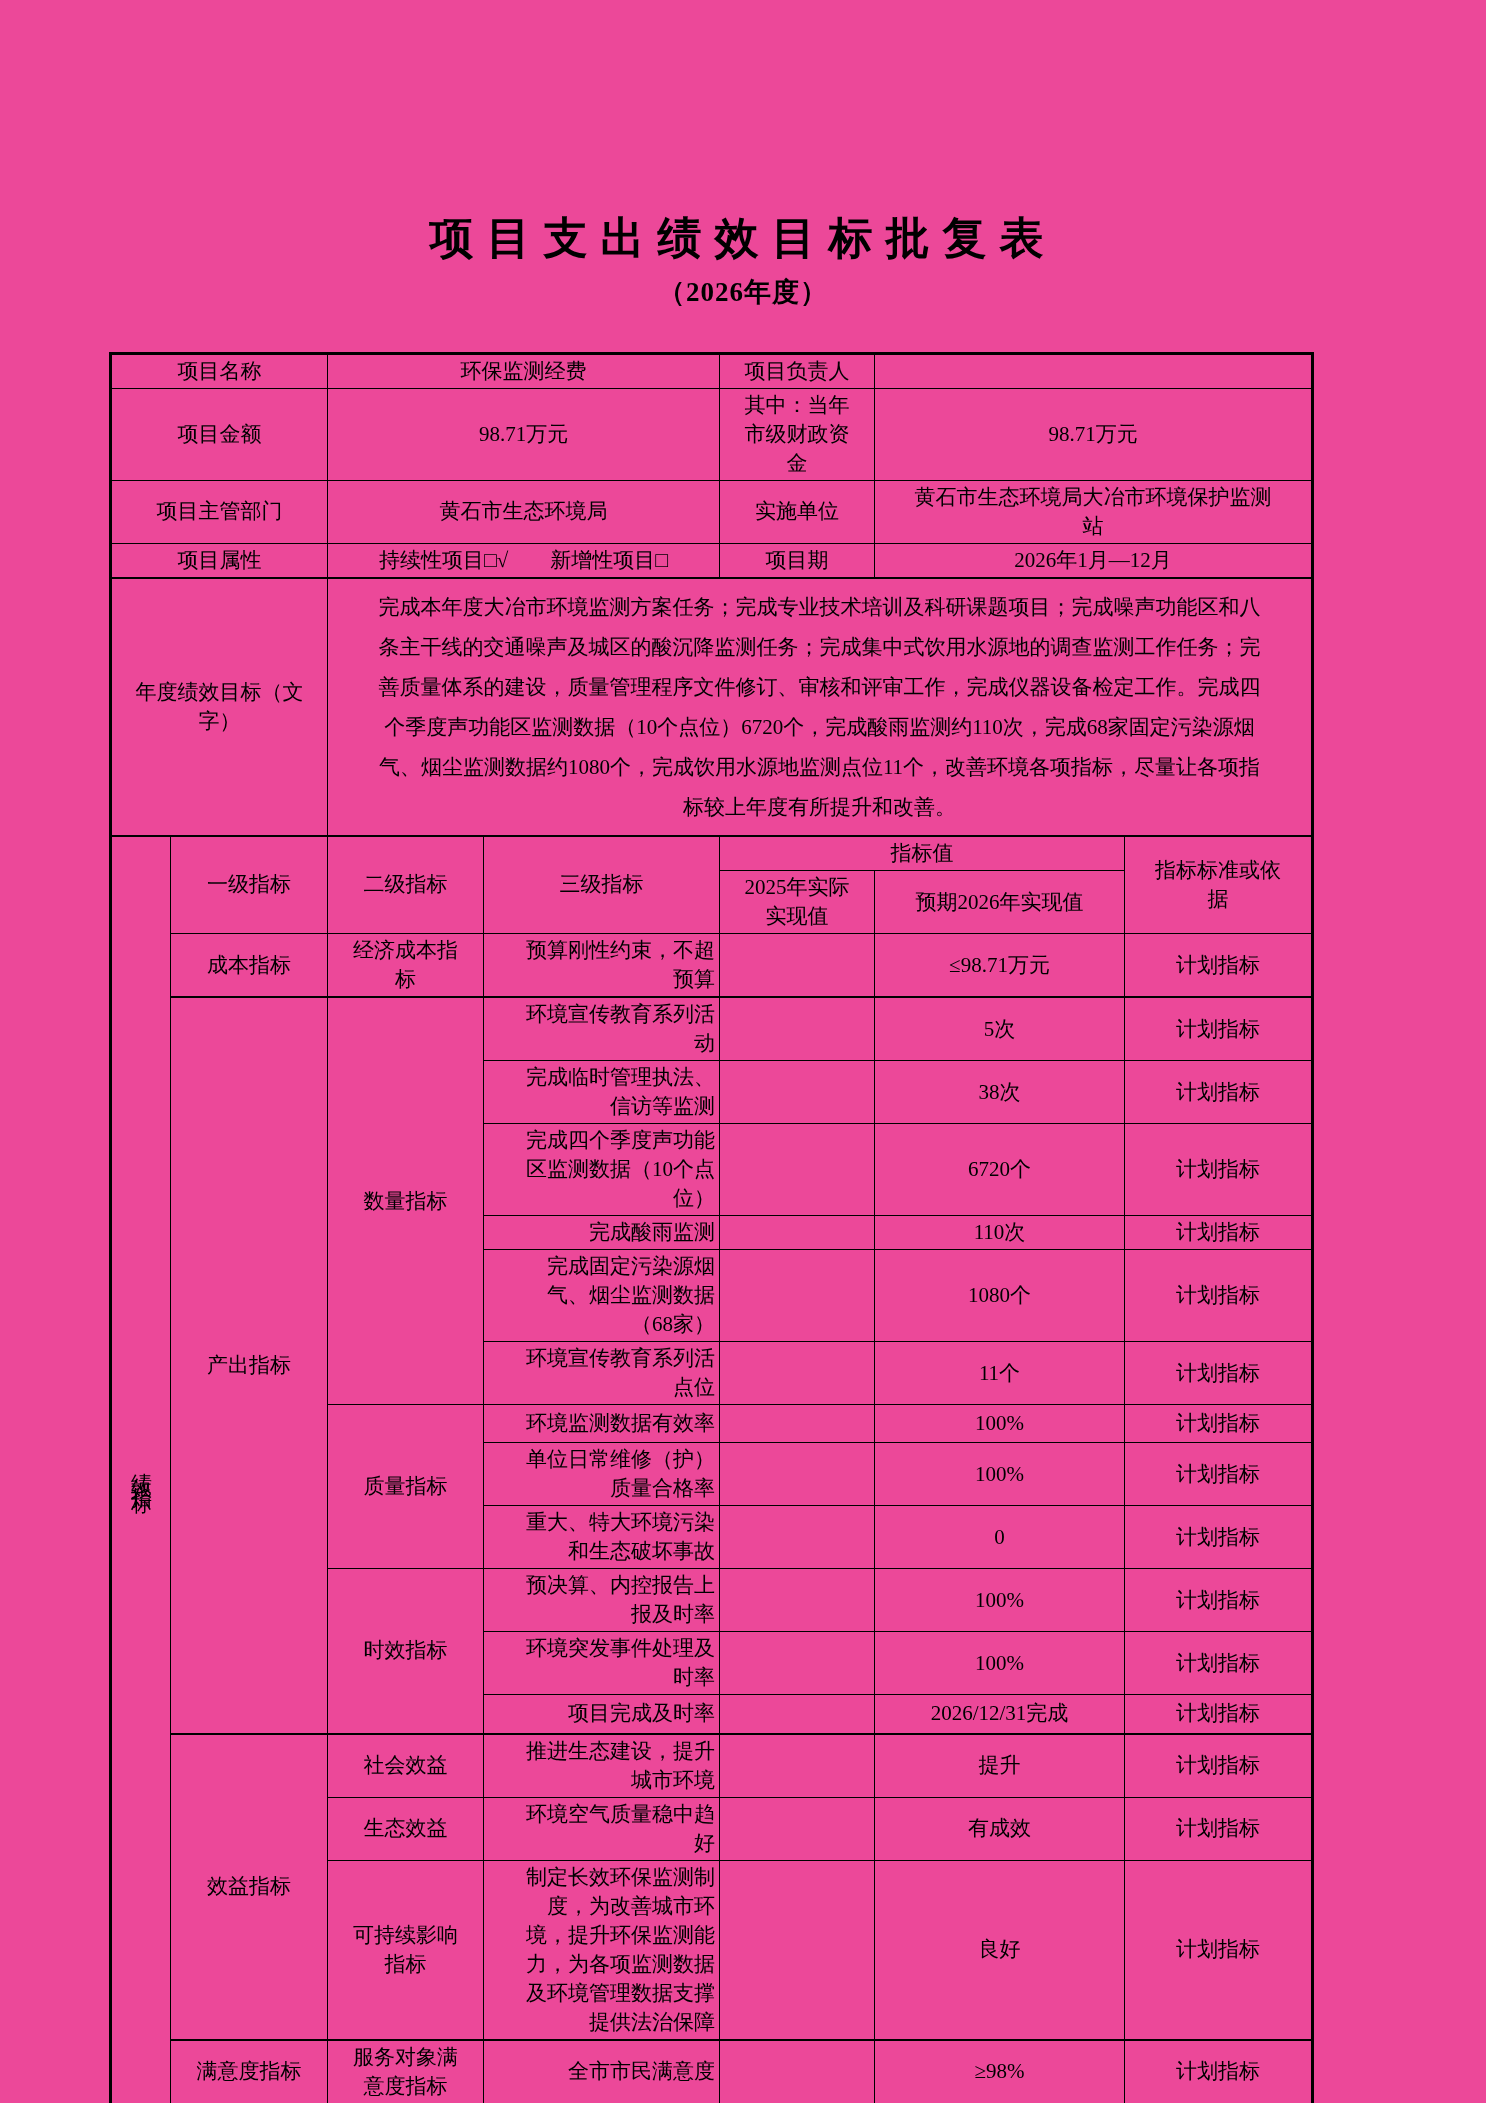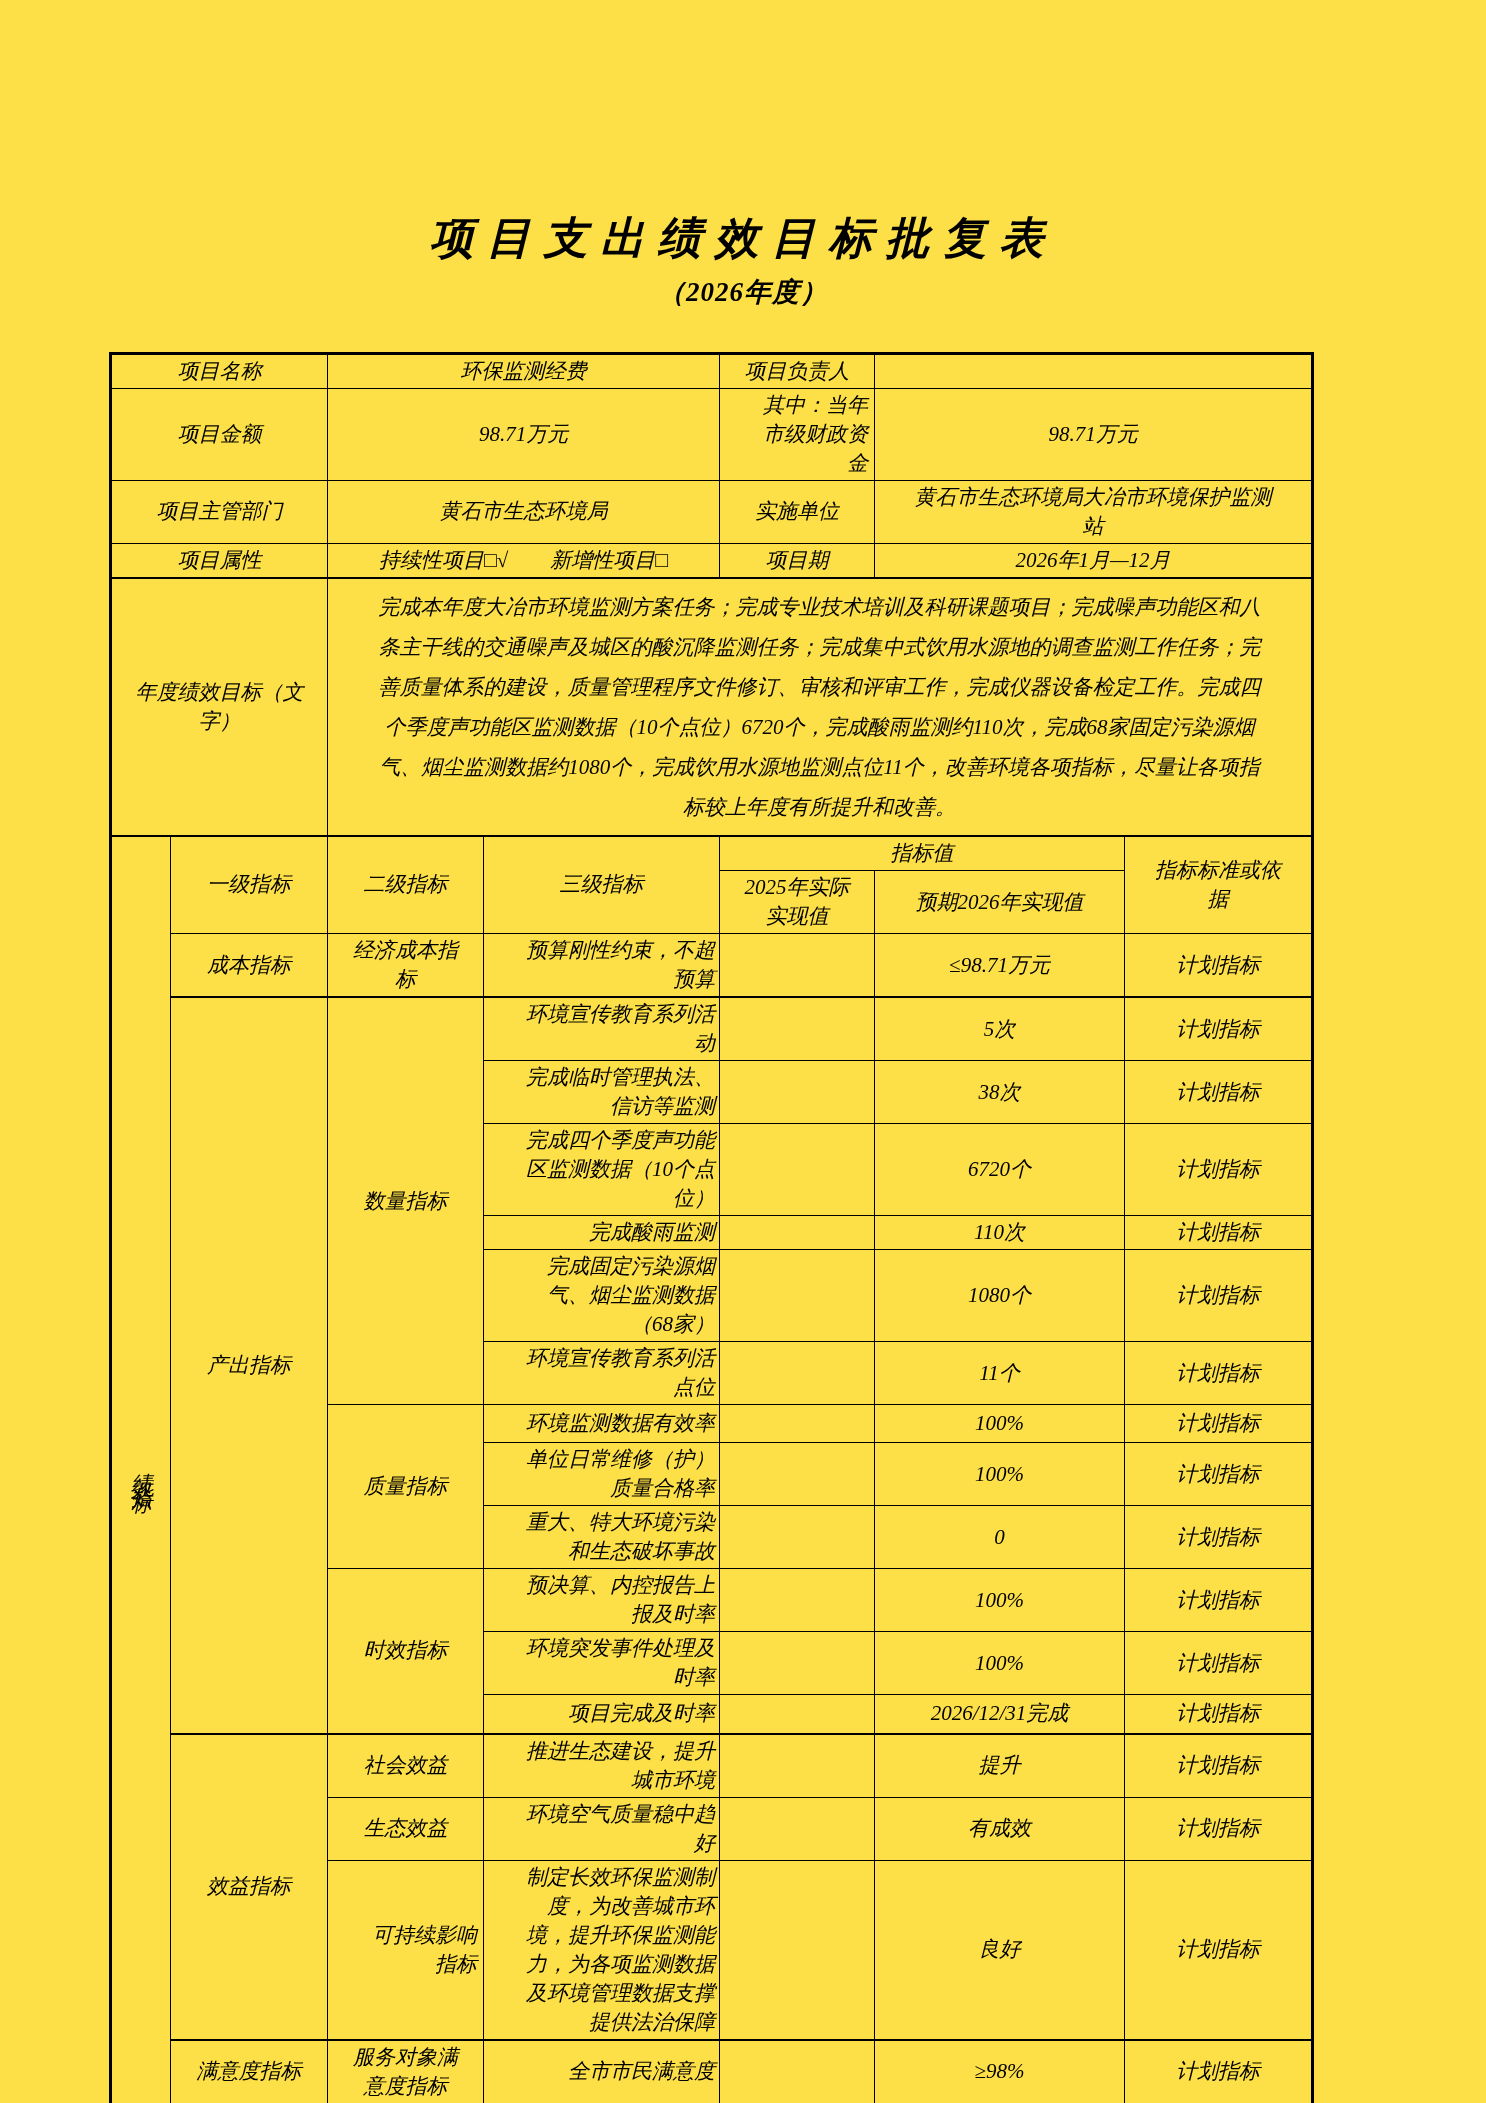--- a/index.html
+++ b/index.html
@@ -1,18 +1,18 @@
 <!DOCTYPE html>
 <html><head>
 <meta charset="utf-8">
 <style>
   html,body{margin:0;padding:0;background:#fff;}
   .page{
-    width:1486px;height:2103px;background:#fde047;color:#000;position:relative;
-    font-family:"Liberation Serif","DejaVu Serif",serif;overflow:hidden;font-style:italic;
+    width:1486px;height:2103px;background:#ec4899;color:#000;position:relative;
+    font-family:"Liberation Serif","DejaVu Serif",serif;overflow:hidden;
   }
   .doc-title{
     margin:0;padding-top:213px;text-align:center;
     font-family:"Liberation Sans","DejaVu Sans",sans-serif;
     font-weight:bold;font-size:44px;line-height:1.15;letter-spacing:13px;
   }
   .doc-subtitle{
     margin:0;padding-top:10px;text-align:center;
     font-size:27px;font-weight:bold;letter-spacing:1px;
   }
@@ -21,21 +21,21 @@
     width:1202px;margin:42px 0 0 109px;
     border:3px solid #000;
   }
   td{
     border:1px solid #000;
     font-size:21px;line-height:29px;
     text-align:center;vertical-align:middle;
     padding:2px 6px;white-space:pre-line;overflow:hidden;
     word-break:break-all;
   }
-  td.left{text-align:right;}
+  td.left{text-align:center;}
   td.l3{text-align:right;padding-left:10px;padding-right:4px;}
   td.goal{text-align:center;padding:8px 11px;line-height:40px;}
   td.bb{border-bottom:2.5px solid #000;}
   td.side{
     writing-mode:vertical-rl;text-orientation:upright;
     letter-spacing:7px;padding:0;
   }
   .page-number{
     text-align:right;font-size:20px;margin-top:26px;
     font-family:"Liberation Serif","DejaVu Serif",serif;

